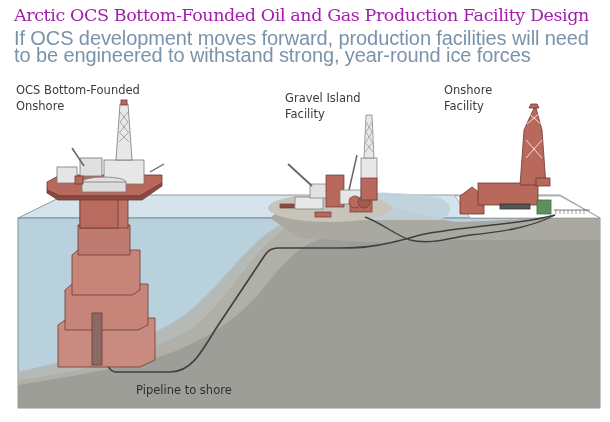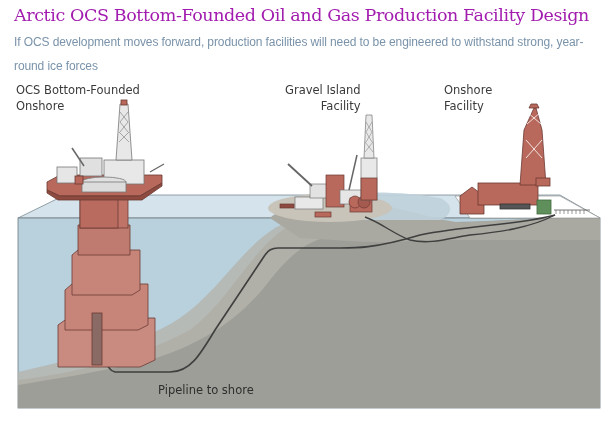--- a/index.html
+++ b/index.html
@@ -1,23 +1,23 @@
 <!DOCTYPE html>
 <html><head>
   <meta charset="utf-8">
   <style>
     html, body { margin: 0; padding: 0; background: #ffffff; }
     body { width: 610px; height: 422px; position: relative; overflow: hidden; font-family: "Liberation Sans", sans-serif; }
     .title { position: absolute; left: 14px; top: 5px; font-family: "DejaVu Serif", serif; font-size: 17.5px; color: #a21caf; letter-spacing: -0.4px; white-space: nowrap; }
-    .subtitle { position: absolute; left: 14px; top: 30px; width: 590px; font-family: "Liberation Sans", sans-serif; font-size: 12px; line-height: 24px; color: #7a93aa; letter-spacing: -0.1px; }
+    .subtitle { position: absolute; left: 14px; top: 30px; width: 590px; font-family: "Liberation Sans", sans-serif; font-size: 20px; line-height: 17px; color: #7a93aa; letter-spacing: -0.1px; }
     .label { position: absolute; font-family: "DejaVu Sans", sans-serif; font-size: 11.5px; line-height: 16px; color: #3a3a3a; white-space: pre-line; }
     .lbl-ocs { left: 16px; top: 82px; }
-    .lbl-gravel { left: 285px; top: 82px; text-align: right; }
+    .lbl-gravel { left: 285px; top: 90px; }
     .lbl-onshore { left: 444px; top: 82px; }
-    .lbl-pipe { left: 158px; top: 382px; font-size: 11.5px; color: #2e2e2e; }
+    .lbl-pipe { left: 136px; top: 382px; font-size: 11.5px; color: #2e2e2e; }
     svg.scene { position: absolute; left: 0; top: 0; }
   </style>
 </head>
 <body>
 
 <div class="title">Arctic OCS Bottom-Founded Oil and Gas Production Facility Design</div>
 <div class="subtitle">If OCS development moves forward, production facilities will need to be engineered to withstand strong, year-round ice forces</div>
 
 <svg class="scene" width="610" height="422" viewBox="0 0 610 422">
 

